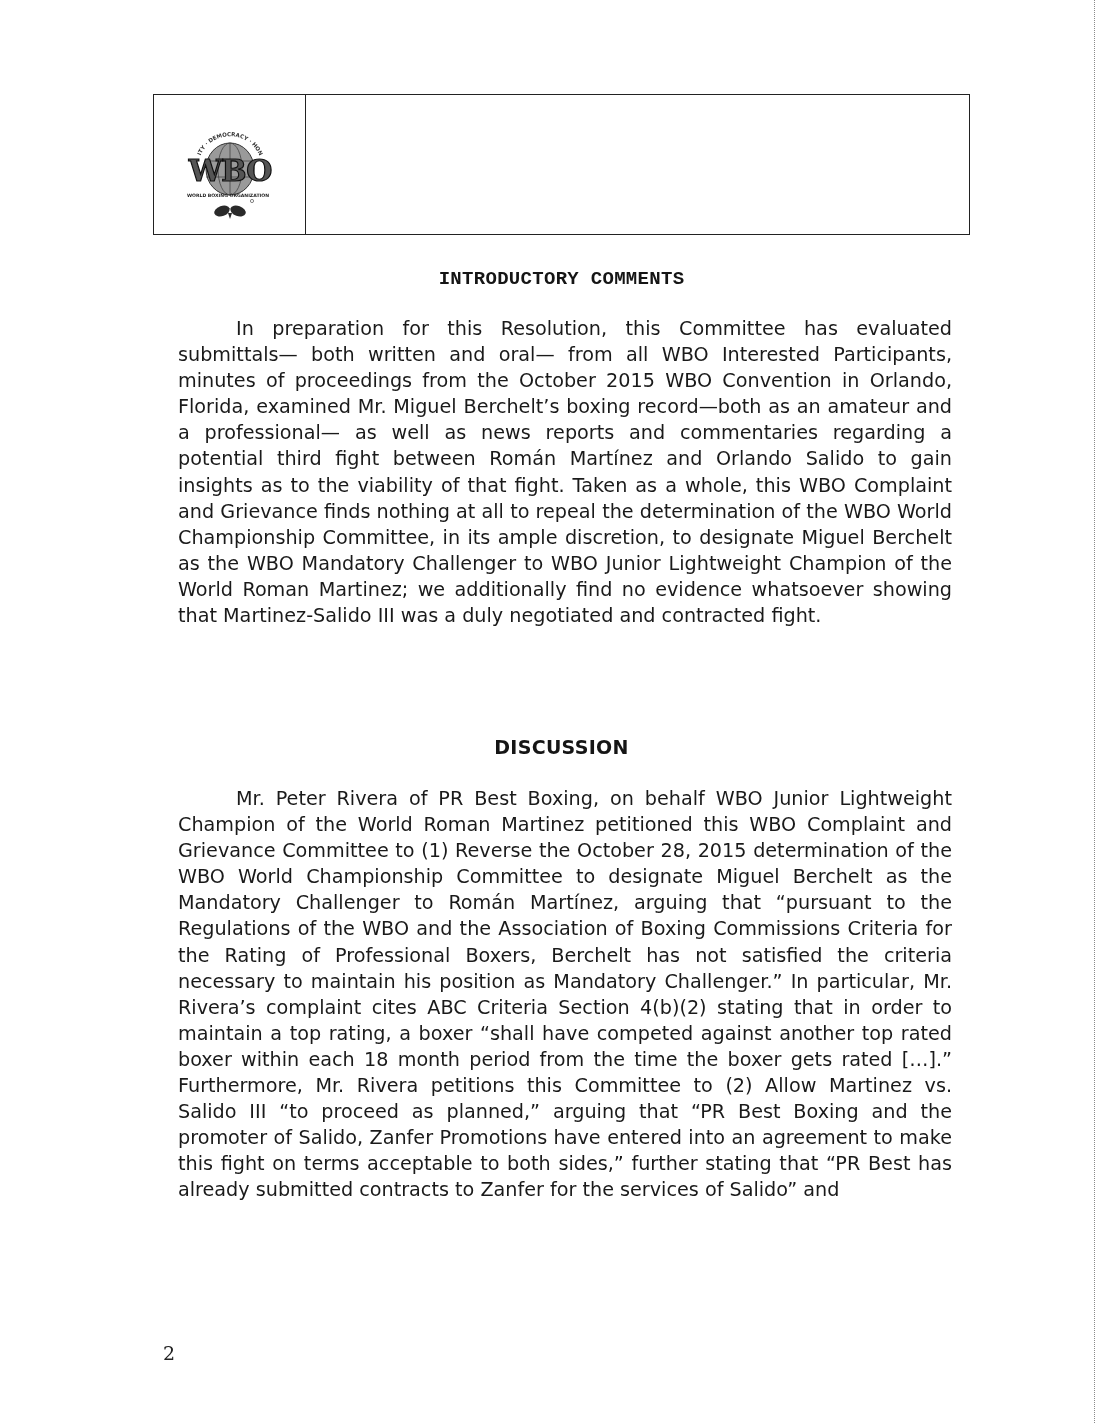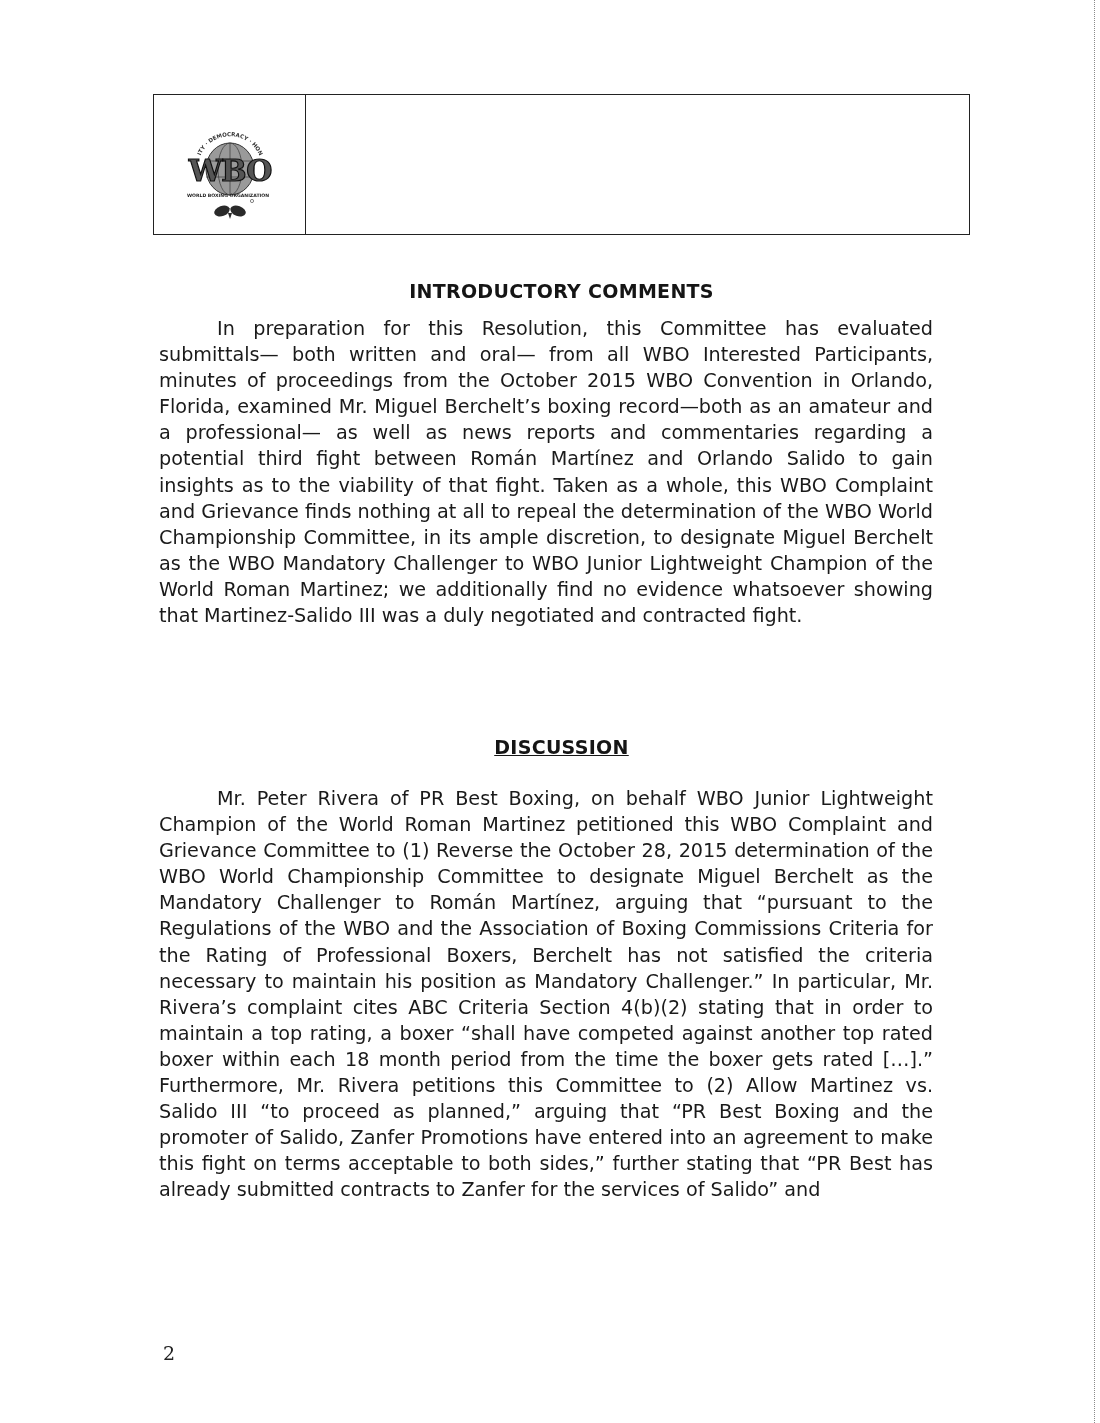--- a/index.html
+++ b/index.html
@@ -26,21 +26,21 @@
     font-family: "DejaVu Serif", serif; font-weight: bold; font-size: 16.6px;
     line-height: 23px; text-align: justify; text-align-last: left; letter-spacing: 0.1px;
     color: #151515;
   }
   .section-heading {
     position: absolute; left: 153px; width: 817px; text-align: center;
     font-family: "DejaVu Sans", sans-serif; font-weight: bold; font-size: 19px;
     letter-spacing: 0.3px; color: #151515;
   }
   .paragraph {
-    position: absolute; left: 159px; width: 774px;
+    position: absolute; left: 178px; width: 774px;
     font-family: "DejaVu Sans", sans-serif; font-size: 19.2px; line-height: 26.1px;
     text-align: justify; color: #1a1a1a; margin: 0;
   }
   .paragraph .indent { display: inline-block; width: 58px; }
   .page-number {
     position: absolute; left: 163px; top: 1342px;
     font-family: "DejaVu Serif", serif; font-size: 19px; color: #222;
   }
 </style>
 </head>
@@ -70,21 +70,21 @@
 
       <g>
         <ellipse cx="52" cy="106" rx="8" ry="5" fill="#2a2a2a" transform="rotate(-20 52 106)"></ellipse>
         <ellipse cx="68" cy="106" rx="8" ry="5" fill="#2a2a2a" transform="rotate(20 68 106)"></ellipse>
         <path d="M 58 108 L 60 114 L 62 108 Z" fill="#2a2a2a"></path>
       </g>
     </svg>
   </div>
 </div>
 
-<div class="section-heading" style="top:280px;">INTRODUCTORY COMMENTS</div>
+<div class="section-heading" style="top:268px;font-family:Liberation Mono, monospace;">INTRODUCTORY COMMENTS</div>
 
 <p class="paragraph" style="top:316px;"><span class="indent"></span><span>In preparation for this Resolution, this Committee has evaluated submittals— both written and oral— from all WBO Interested Participants, minutes of proceedings from the October 2015 WBO Convention in Orlando, Florida, examined Mr. Miguel Berchelt’s boxing record—both as an amateur and a professional— as well as news reports and commentaries regarding a potential third fight between Román Martínez and Orlando Salido to gain insights as to the viability of that fight. Taken as a whole, this WBO Complaint and Grievance finds nothing at all to repeal the determination of the WBO World Championship Committee, in its ample discretion, to designate Miguel Berchelt as the WBO Mandatory Challenger to WBO Junior Lightweight Champion of the World Roman Martinez; we additionally find no evidence whatsoever showing that Martinez-Salido III was a duly negotiated and contracted fight.</span></p>
 
-<div class="section-heading" style="top:736px;text-decoration:underline;">DISCUSSION</div>
+<div class="section-heading" style="top:736px;">DISCUSSION</div>
 
 <p class="paragraph" style="top:786px;"><span class="indent"></span><span>Mr. Peter Rivera of PR Best Boxing, on behalf WBO Junior Lightweight Champion of the World Roman Martinez petitioned this WBO Complaint and Grievance Committee to (1) Reverse the October 28, 2015 determination of the WBO World Championship Committee to designate Miguel Berchelt as the Mandatory Challenger to Román Martínez, arguing that “pursuant to the Regulations of the WBO and the Association of Boxing Commissions Criteria for the Rating of Professional Boxers, Berchelt has not satisfied the criteria necessary to maintain his position as Mandatory Challenger.” In particular, Mr. Rivera’s complaint cites ABC Criteria Section 4(b)(2) stating that in order to maintain a top rating, a boxer “shall have competed against another top rated boxer within each 18 month period from the time the boxer gets rated […].” Furthermore, Mr. Rivera petitions this Committee to (2) Allow Martinez vs. Salido III “to proceed as planned,” arguing that “PR Best Boxing and the promoter of Salido, Zanfer Promotions have entered into an agreement to make this fight on terms acceptable to both sides,” further stating that “PR Best has already submitted contracts to Zanfer for the services of Salido” and</span></p>
 
 <div class="page-number">2</div>
 
 </body></html>

